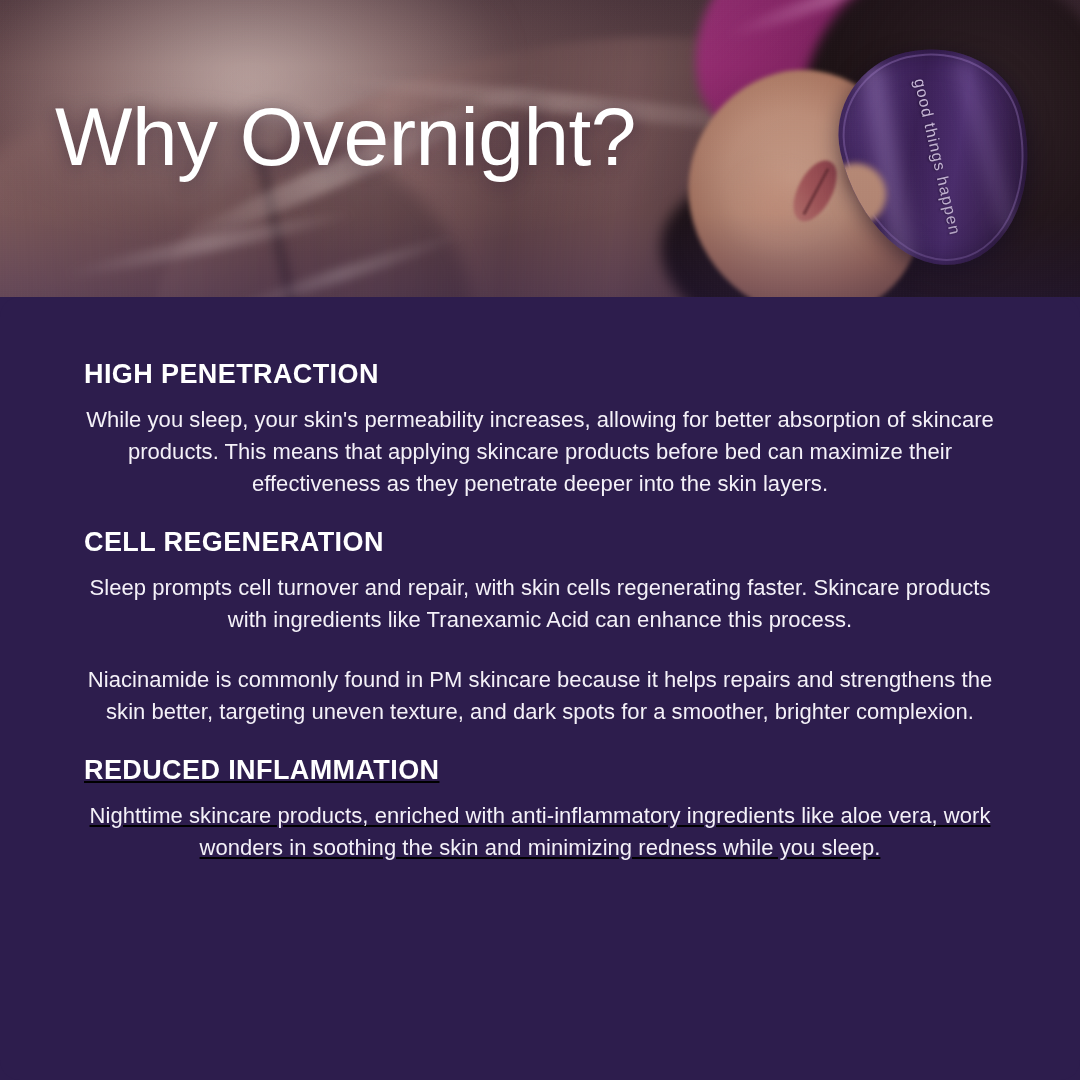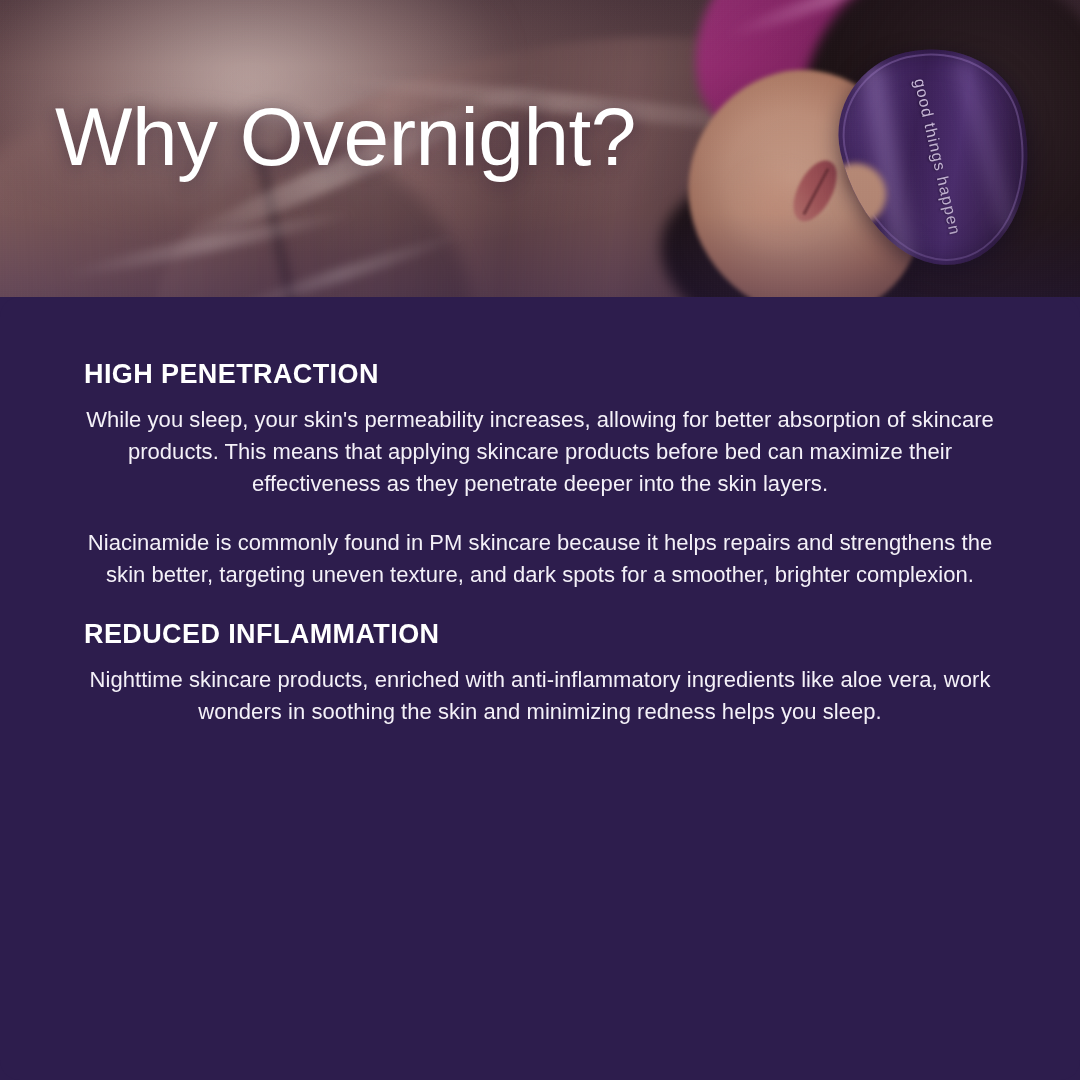--- a/index.html
+++ b/index.html
@@ -290,21 +290,21 @@
     position:absolute;
     left:0; top:297px;
     width:1080px;
     height:783px;
     background:#2d1d4d;
     padding:62px 84px 0 84px;
     border-radius:20px;
   }
 
   .section { margin-bottom:28px; }
-  .section:last-child { margin-bottom:0; }
+  .section:last-child { margin-bottom:0;text-decoration:underline; }
 
   .section-heading {
     font-family:"Liberation Sans", sans-serif;
     font-weight:bold;
     font-size:27px;
     letter-spacing:0.4px;
     line-height:1.12;
     color:#ffffff;
     margin-bottom:15px;
   }
@@ -363,24 +363,28 @@
 
   <h1 class="hero-title">Why Overnight?</h1>
 
   <div class="panel">
 
     <div class="section">
       <div class="section-heading">HIGH PENETRACTION</div>
       <p class="section-body">While you sleep, your skin's permeability increases, allowing for better absorption of skincare products. This means that applying skincare products before bed can maximize their effectiveness as they penetrate deeper into the skin layers.</p>
     </div>
 
+    <div class="section">
+      <div class="section-heading">CELL REGENERATION</div>
+      <p class="section-body">Sleep prompts cell turnover and repair, with skin cells regenerating faster. Skincare products with ingredients like Tranexamic Acid can enhance this process.</p>
+    </div>
 
     <div class="section">
       <p class="section-body">Niacinamide is commonly found in PM skincare because it helps repairs and strengthens the skin better, targeting uneven texture, and dark spots for a smoother, brighter complexion.</p>
     </div>
 
     <div class="section">
       <div class="section-heading">REDUCED INFLAMMATION</div>
-      <p class="section-body">Nighttime skincare products, enriched with anti-inflammatory ingredients like aloe vera, work wonders in soothing the skin and minimizing redness helps you sleep.</p>
+      <p class="section-body">Nighttime skincare products, enriched with anti-inflammatory ingredients like aloe vera, work wonders in soothing the skin and minimizing redness while you sleep.</p>
     </div>
 
   </div>
 </div>
 
 </body></html>

